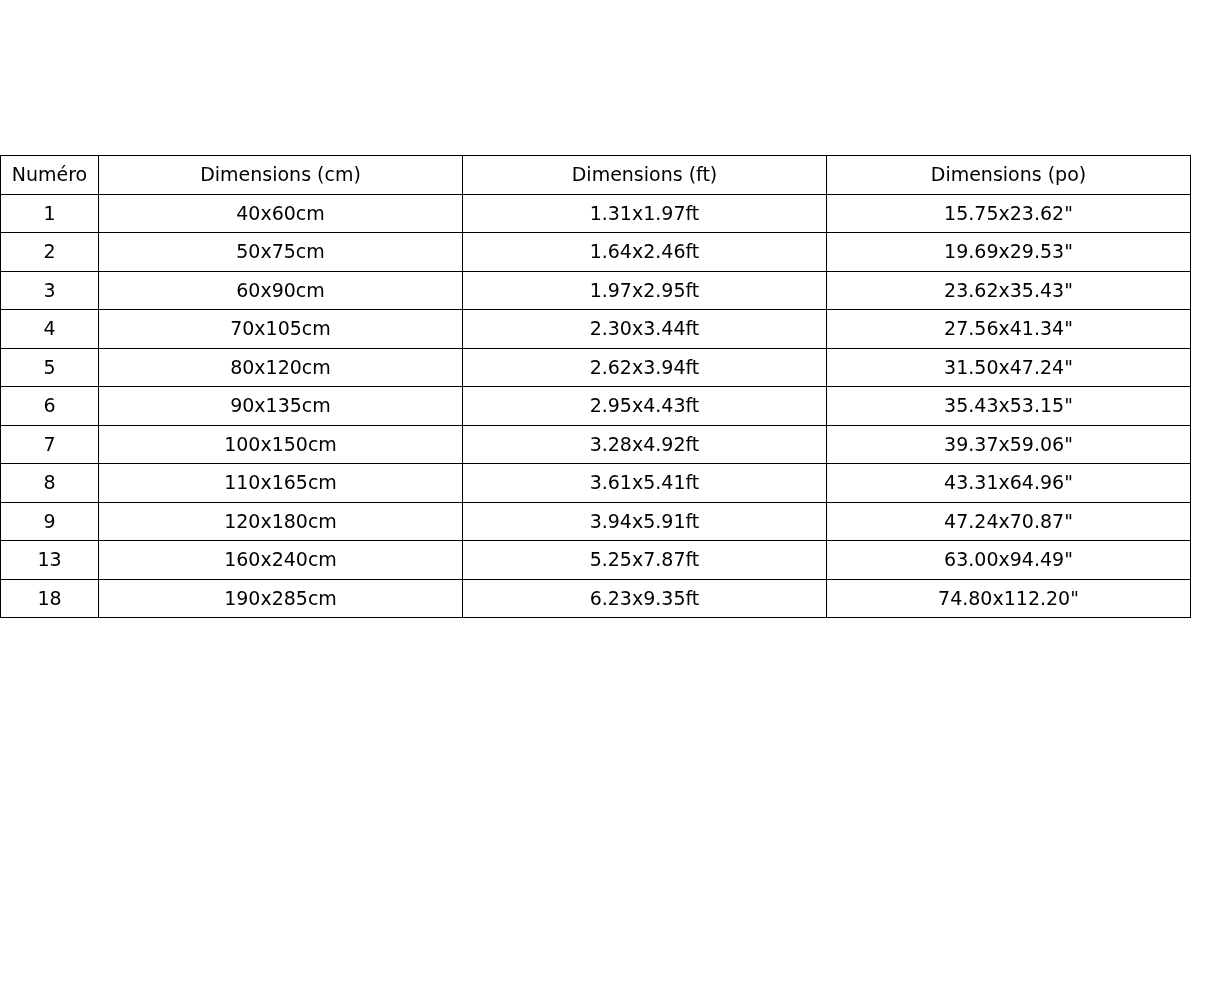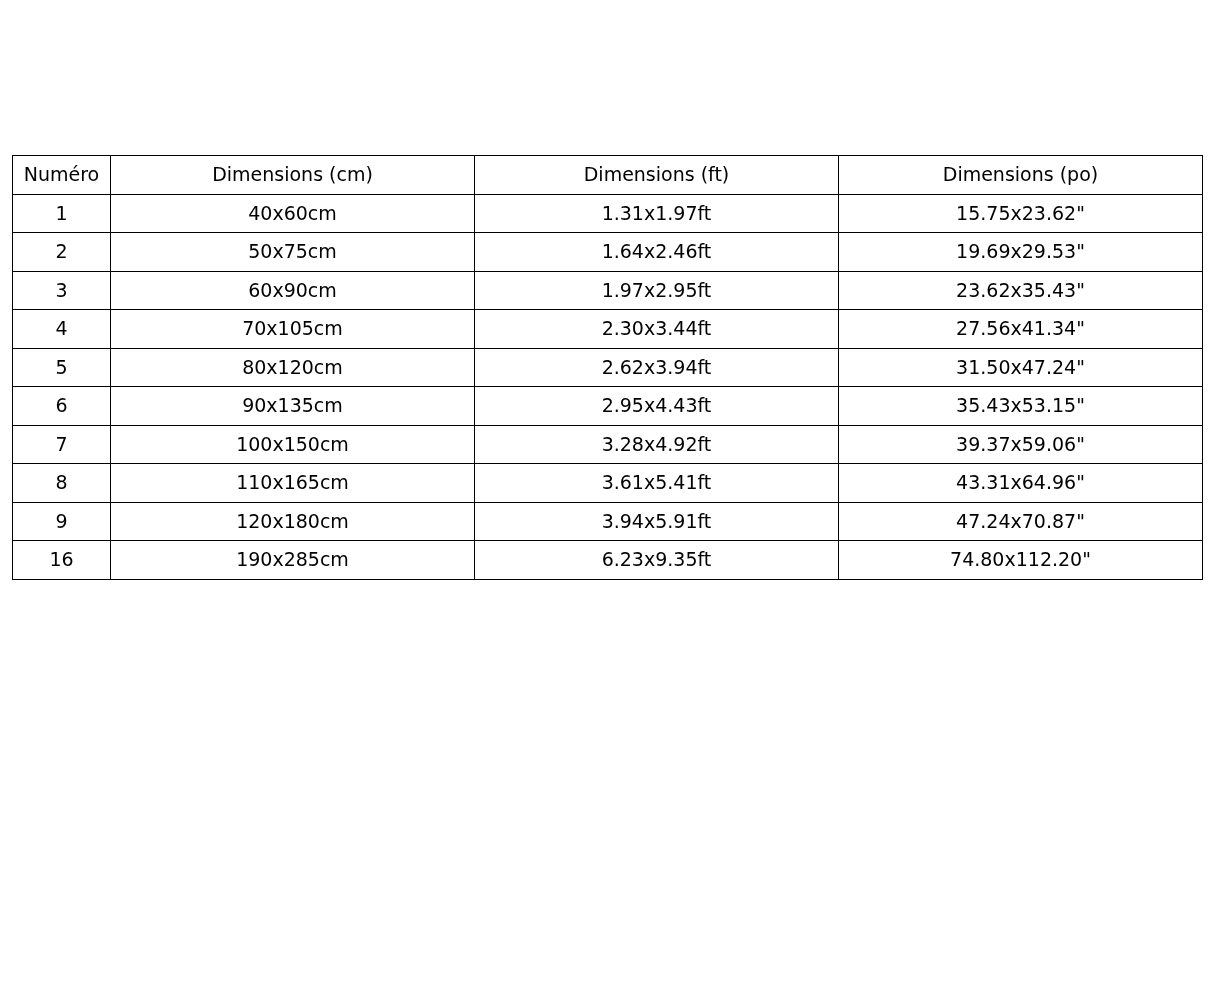--- a/index.html
+++ b/index.html
@@ -14,21 +14,21 @@
     color: #000000;
     overflow: hidden;
   }
   .page {
     position: relative;
     width: 1214px;
     height: 989px;
   }
   .table-wrap {
     position: absolute;
-    left: 12px;
+    left: 0;
     top: 155px;
     width: 1190px;
   }
   table.size-table {
     border-collapse: collapse;
     width: 1190px;
     table-layout: fixed;
   }
   table.size-table td,
   table.size-table th {
@@ -120,21 +120,27 @@
           <td>3.61x5.41ft</td>
           <td>43.31x64.96"</td>
         </tr>
         <tr>
           <td>9</td>
           <td>120x180cm</td>
           <td>3.94x5.91ft</td>
           <td>47.24x70.87"</td>
         </tr>
         <tr>
-          <td>16</td>
+          <td>13</td>
+          <td>160x240cm</td>
+          <td>5.25x7.87ft</td>
+          <td>63.00x94.49"</td>
+        </tr>
+        <tr>
+          <td>18</td>
           <td>190x285cm</td>
           <td>6.23x9.35ft</td>
           <td>74.80x112.20"</td>
         </tr>
       </tbody>
     </table>
   </div>
 </div>
 
 </body></html>

